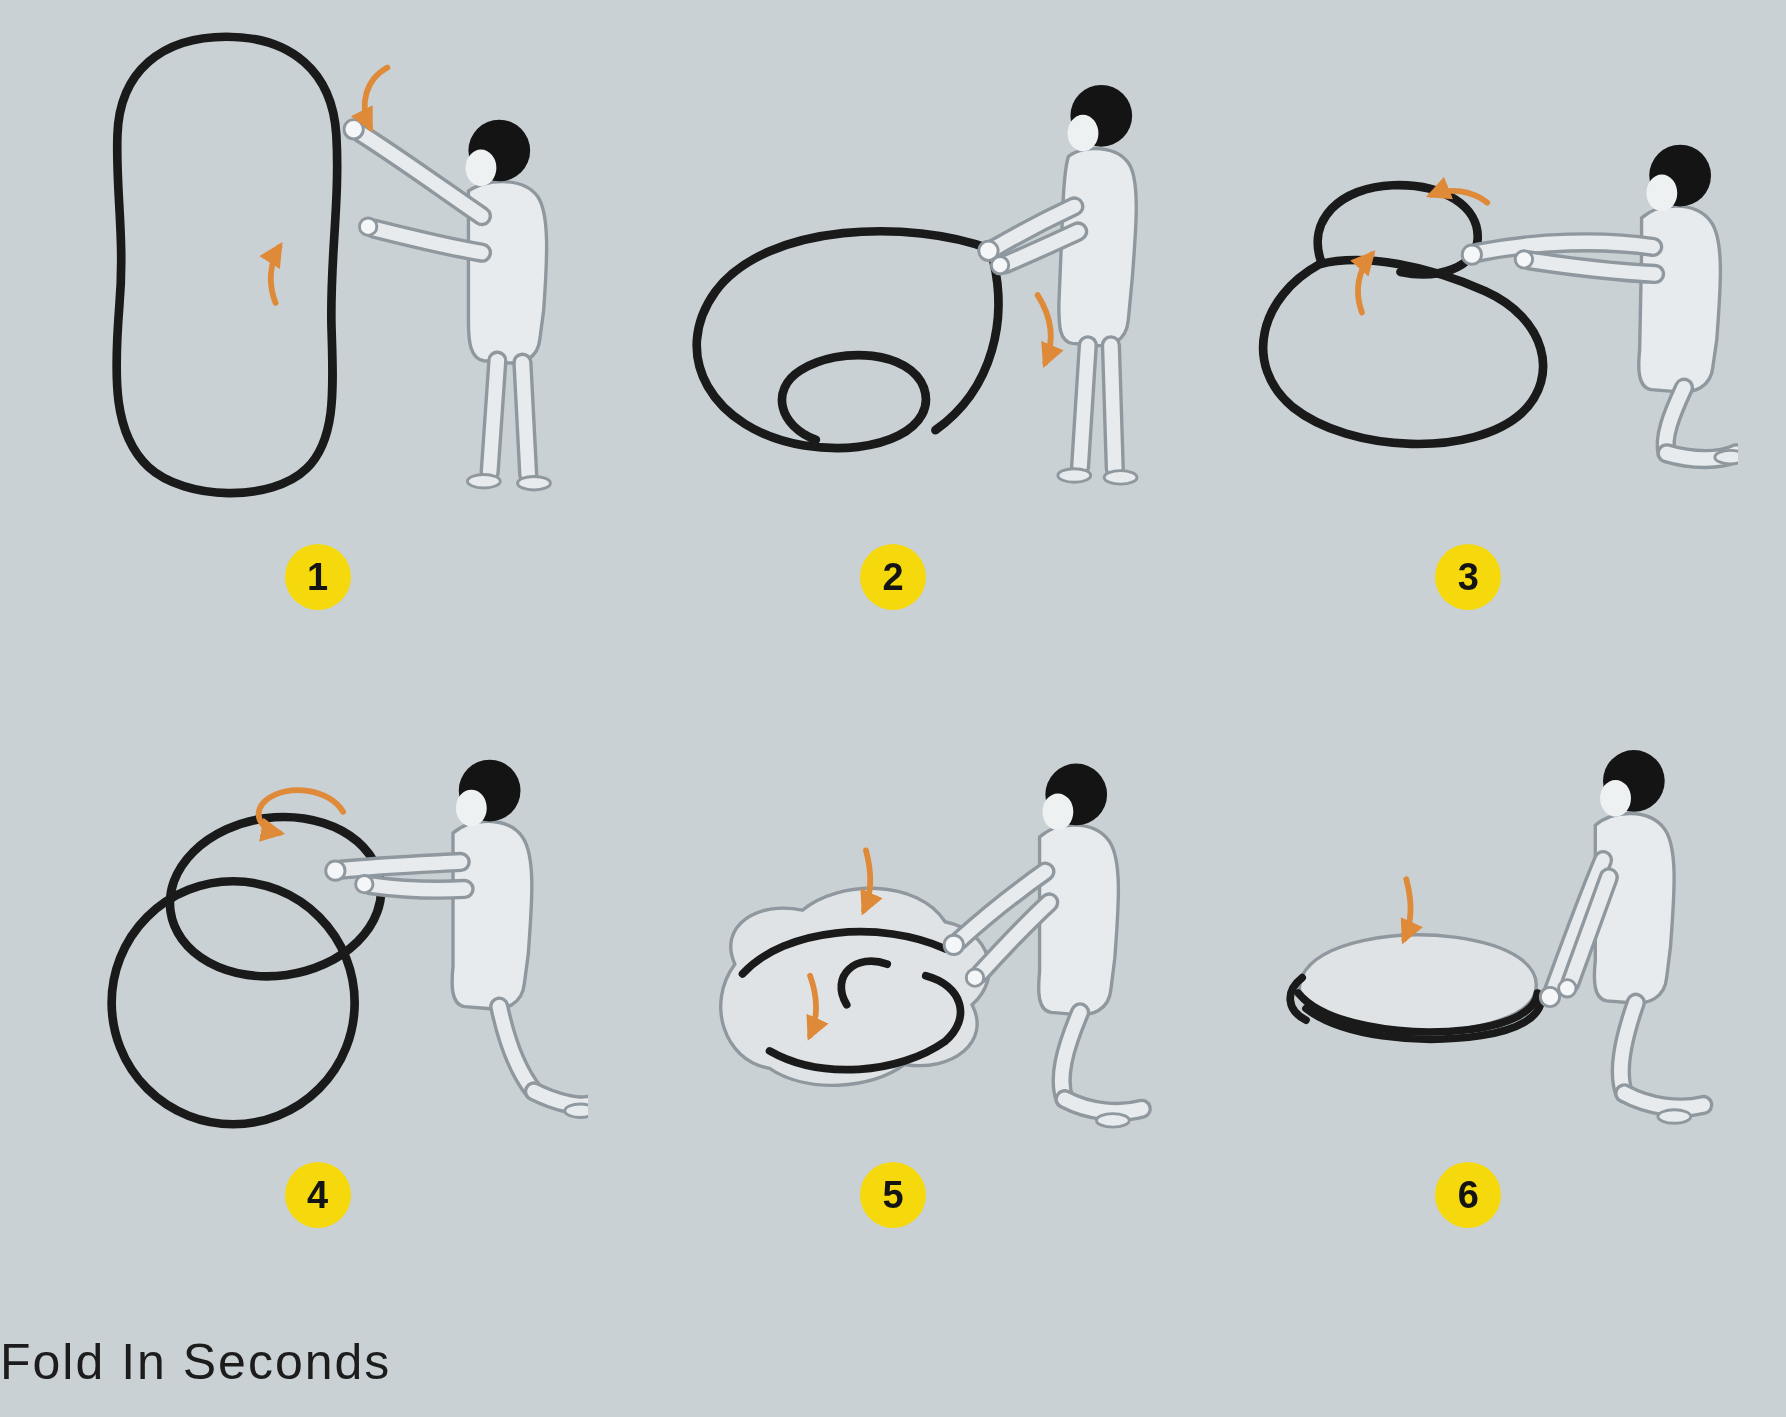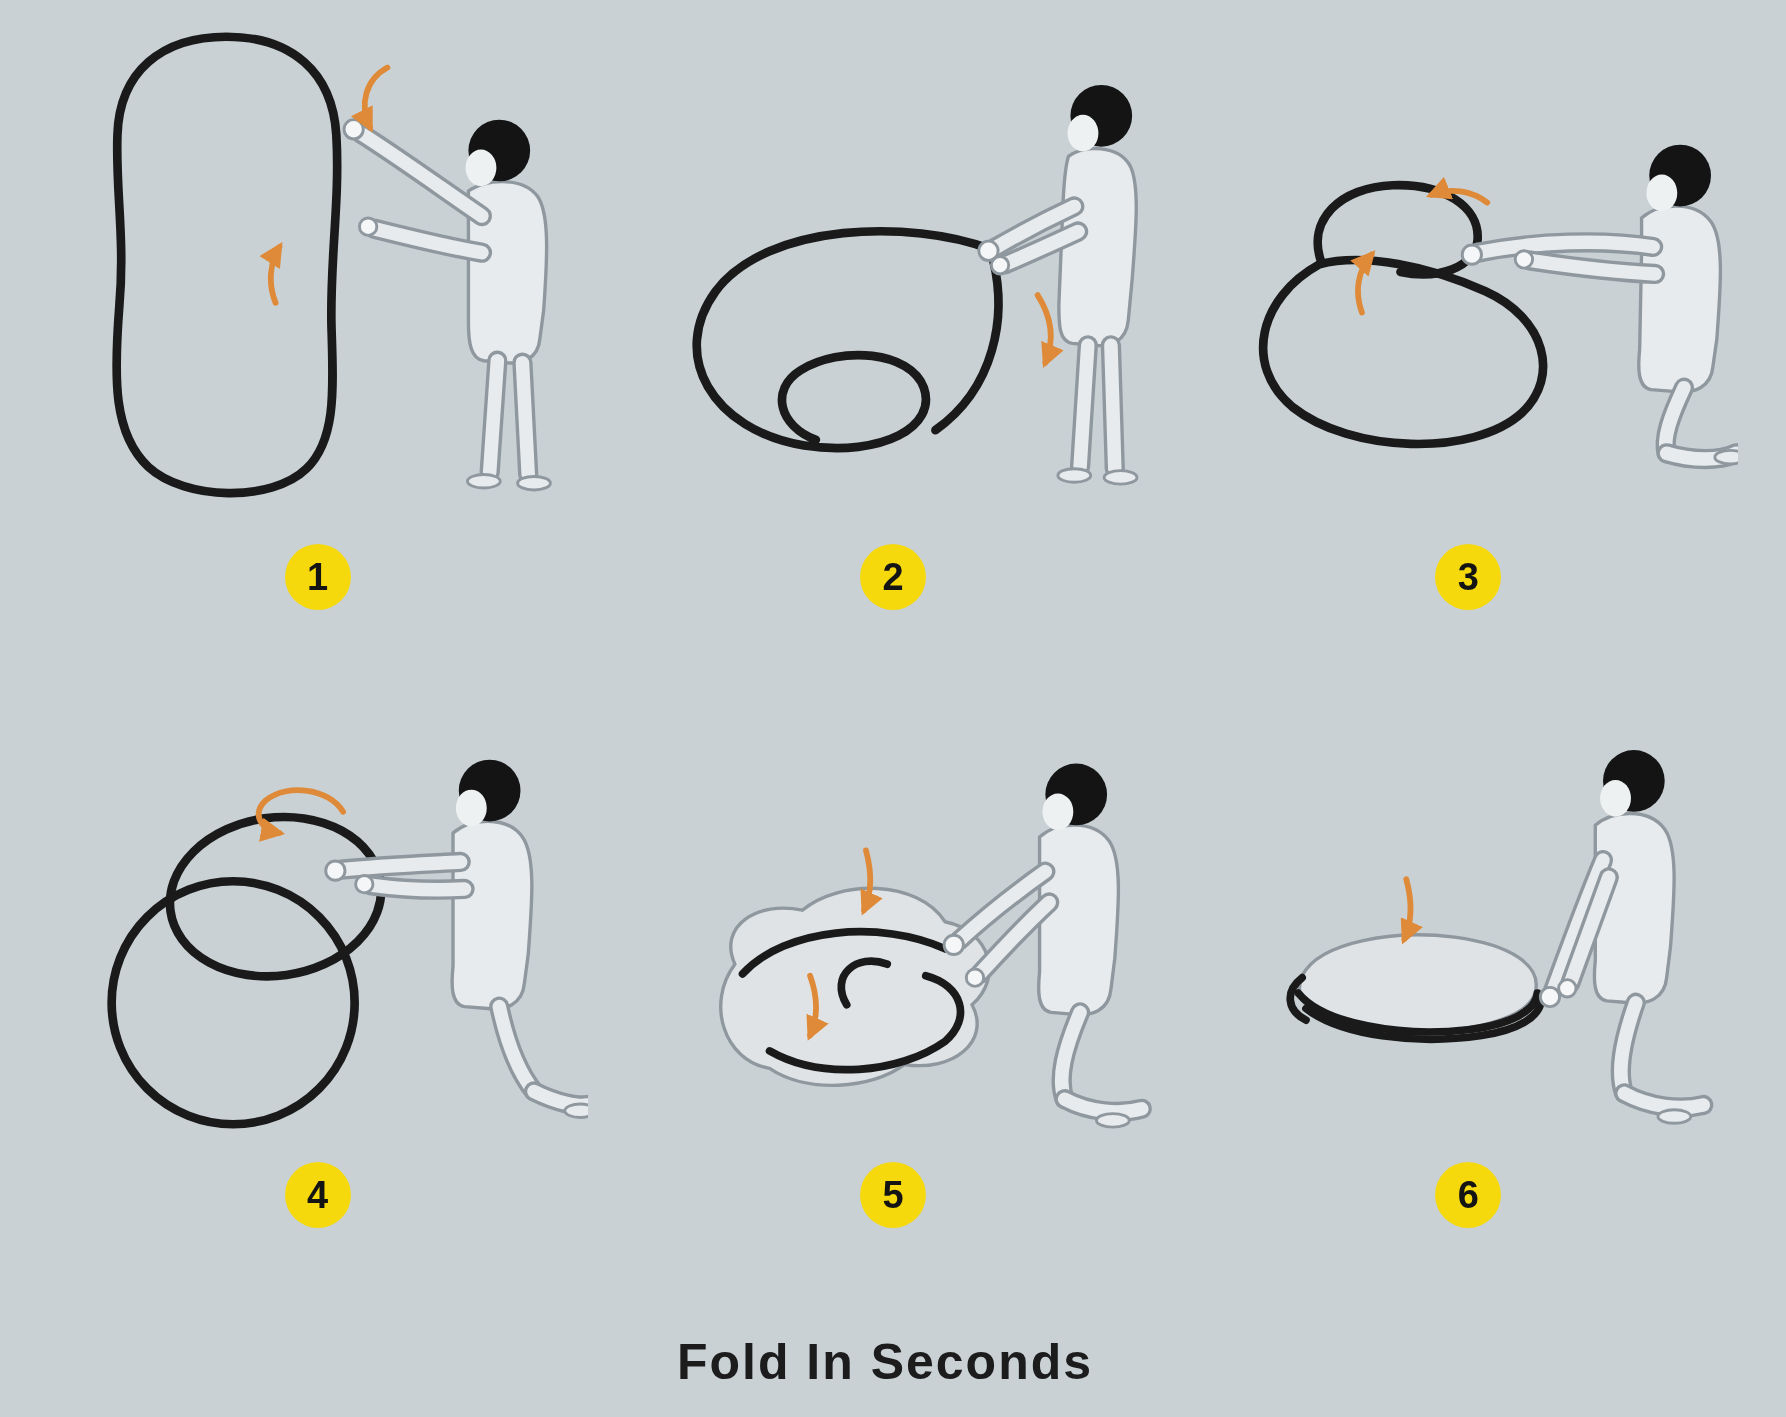--- a/index.html
+++ b/index.html
@@ -11,22 +11,22 @@
   body{width:1786px;height:1417px;background:var(--bg);overflow:hidden;
        font-family:"Liberation Sans",sans-serif;}
   .page{position:relative;width:100%;height:100%;}
   .grid{position:absolute;top:0;left:0;right:0;display:grid;
         grid-template-columns:repeat(3,1fr);row-gap:70px;padding:12px 30px 0;}
   figure.step{margin:0;display:flex;flex-direction:column;align-items:center;}
   svg.scene{display:block}
   .badge{width:66px;height:66px;border-radius:50%;background:var(--badge);
          display:flex;align-items:center;justify-content:center;margin-top:12px;}
   .badge span{font-size:38px;font-weight:bold;color:#141414;line-height:1;}
-  .caption{position:absolute;left:0;right:16px;bottom:26px;text-align:center;
-           font-size:50px;letter-spacing:2px;color:var(--ink);font-weight:700;}
+  .caption{position:absolute;left:0;right:16px;bottom:26px;text-align:left;
+           font-size:50px;letter-spacing:2px;color:var(--ink);font-weight:400;}
   
   .hoop{fill:none;stroke:var(--line);stroke-width:9;stroke-linecap:round;stroke-linejoin:round}
   .rim{fill:none;stroke:var(--line);stroke-width:8;stroke-linecap:round}
   .arrow{fill:none;stroke:var(--arrow);stroke-width:6;stroke-linecap:round}
   .limbO{fill:none;stroke:var(--outline);stroke-width:21;stroke-linecap:round}
   .limbI{fill:none;stroke:var(--cloth);stroke-width:14;stroke-linecap:round}
   .torso{fill:var(--cloth);stroke:var(--outline);stroke-width:3.5}
   .hand{fill:#f4f6f7;stroke:var(--outline);stroke-width:3}
   .foot{fill:var(--cloth);stroke:var(--outline);stroke-width:3}
   .fabric{fill:#dfe3e6;stroke:var(--outline);stroke-width:3.5}

